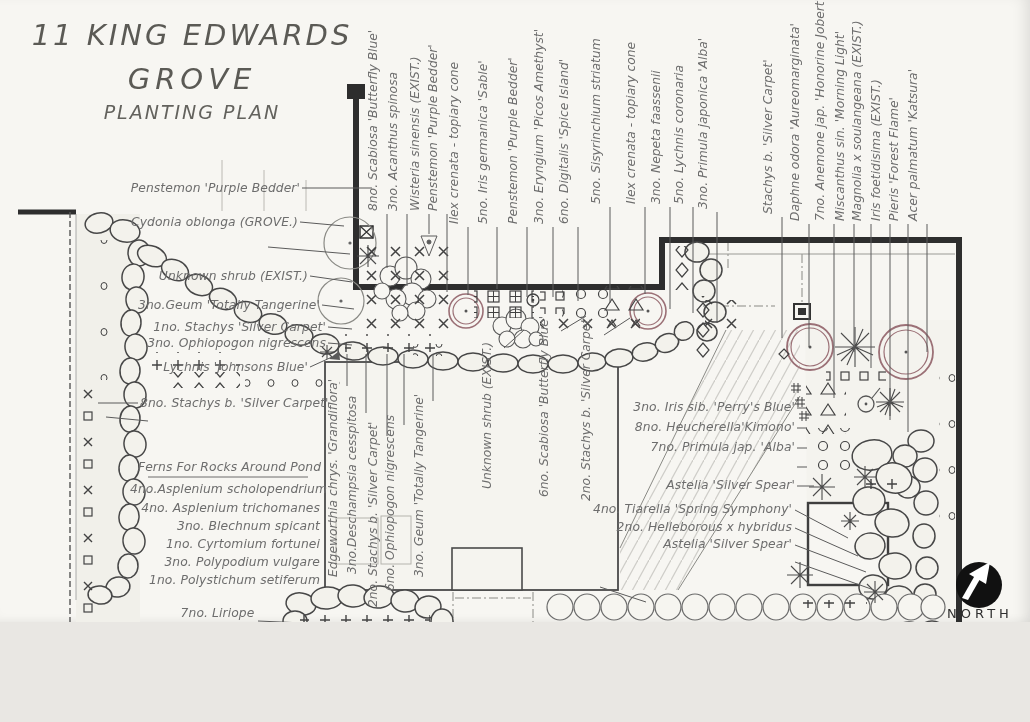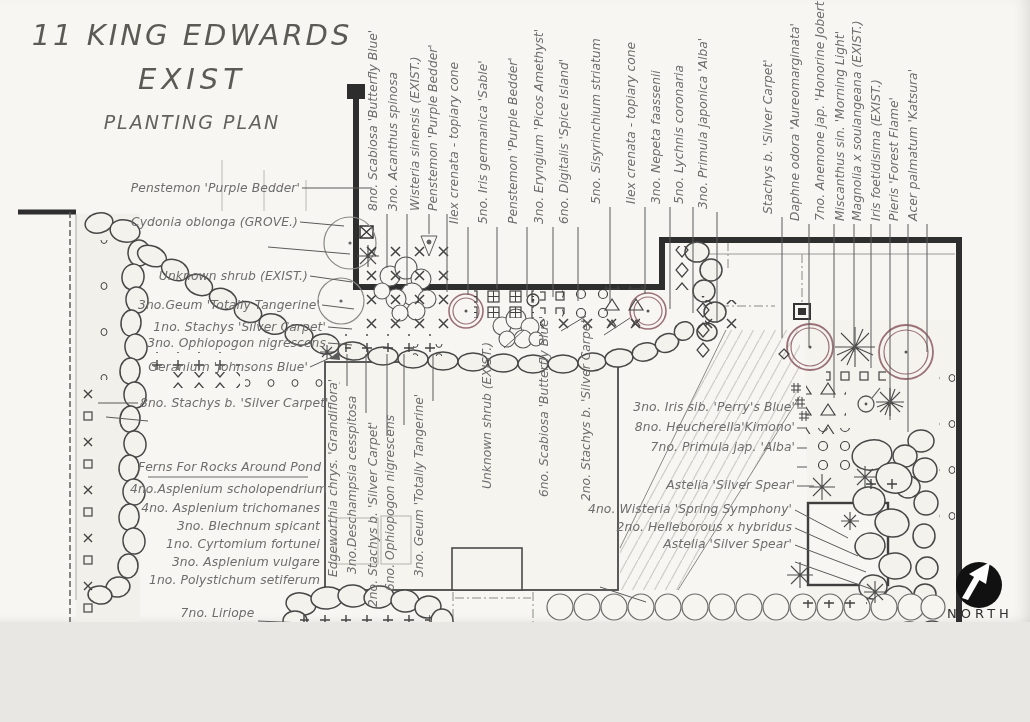--- a/index.html
+++ b/index.html
@@ -10,21 +10,21 @@
   .lbl{position:absolute;font-style:italic;font-size:12.3px;line-height:15px;color:#6d6d6d;
        white-space:nowrap;letter-spacing:.1px;}
   .ml{white-space:pre-line;text-align:center;}
   .ra{text-align:right;}
   .ctr{text-align:right;}
   .vl{position:absolute;font-style:italic;font-size:12.3px;line-height:13px;height:13px;color:#6d6d6d;
       white-space:nowrap;transform:rotate(-90deg);transform-origin:0 100%;}
   .title{position:absolute;left:22px;top:18px;width:340px;text-align:center;color:#5b5a55;font-style:italic;}
   .t1{font-size:29px;letter-spacing:3px;}
   .t2{font-size:29px;letter-spacing:5px;margin-top:10px;}
-  .t3{font-size:19px;letter-spacing:2px;margin-top:15px;color:#63625d;}
+  .t3{font-size:19px;letter-spacing:2px;margin-top:5px;color:#63625d;}
   .scale-text{position:absolute;left:326px;top:693px;font-style:italic;font-size:17px;color:#666;}
   .tick{position:absolute;top:663px;transform:translateX(-50%);font-style:italic;font-size:18px;color:#555;}
   .north-label{position:absolute;left:939px;top:606px;width:82px;text-align:center;font-size:13px;
                letter-spacing:4px;color:#2f2f2f;}
   .sig{position:absolute;left:962px;top:664px;transform:rotate(-5deg);font-style:italic;font-weight:bold;
        color:#3a3a3a;font-size:14px;line-height:15px;}
   .sig .s1{margin-left:6px;} .sig .s2{margin-left:2px;} .sig .s3{margin-left:0;}
 </style>
 </head>
 <body>
@@ -326,38 +326,38 @@
 
   <g>
     <circle cx="979" cy="585" r="23" fill="#111"></circle>
     <path d="M990,562 L969,574 L986,584 Z" fill="#fff"></path>
     <path d="M968,600 L984,572 L978,570 L962,598 Z" fill="#fff"></path>
   </g>
 </svg>
 
 <div class="title">
   <div class="t1">11 KING EDWARDS</div>
-  <div class="t2">EXIST</div>
+  <div class="t2">GROVE</div>
   <div class="t3">PLANTING PLAN</div>
 </div>
 
 <div class="lbl ra" style="left:130px;top:181px;width:170px">Penstemon 'Purple Bedder'</div>
 <div class="lbl ra" style="left:126px;top:215px;width:172px">Cydonia oblonga (GROVE.)</div>
 <div class="lbl ra" style="left:136px;top:269px;width:172px">Unknown shrub (EXIST.)</div>
 <div class="lbl ra" style="left:128px;top:298px;width:192px">3no.Geum 'Totally Tangerine'</div>
 <div class="lbl ra" style="left:138px;top:320px;width:188px">1no. Stachys 'Silver Carpet'</div>
 <div class="lbl ra" style="left:138px;top:336px;width:188px">3no. Ophiopogon nigrescens</div>
-<div class="lbl ra" style="left:138px;top:360px;width:170px">Geranium 'Johnsons Blue'</div>
+<div class="lbl ra" style="left:138px;top:360px;width:170px">Lychnis 'Johnsons Blue'</div>
 <div class="lbl" style="left:140px;top:396px">8no. Stachys b. 'Silver Carpet'</div>
 <div class="lbl ctr" style="left:138px;top:460px;width:175px">Ferns For Rocks Around Pond</div>
 <div class="lbl ctr" style="left:130px;top:482px;width:190px">4no.Asplenium scholopendrium</div>
 <div class="lbl ctr" style="left:130px;top:501px;width:190px">4no. Asplenium trichomanes</div>
 <div class="lbl ctr" style="left:130px;top:519px;width:190px">3no. Blechnum spicant</div>
 <div class="lbl ctr" style="left:130px;top:537px;width:190px">1no. Cyrtomium fortunei</div>
-<div class="lbl ctr" style="left:130px;top:555px;width:190px">3no. Asplenium vulgare</div>
+<div class="lbl ctr" style="left:130px;top:555px;width:190px">3no. Polypodium vulgare</div>
 <div class="lbl ctr" style="left:130px;top:573px;width:190px">1no. Polystichum setiferum</div>
 <div class="lbl ml" style="left:130px;top:606px;width:175px">7no. Liriope
 muscari 'Royal Purple'</div>
 
 <div class="vl" style="left:380px;top:198px">8no. Scabiosa 'Butterfly Blue'</div>
 <div class="vl" style="left:400px;top:198px">3no. Acanthus spinosa</div>
 <div class="vl" style="left:422px;top:198px">Wisteria sinensis (EXIST.)</div>
 <div class="vl" style="left:440px;top:198px">Penstemon 'Purple Bedder'</div>
 <div class="vl" style="left:461px;top:211px">Ilex crenata - topiary cone</div>
 <div class="vl" style="left:490px;top:211px">5no. Iris germanica 'Sable'</div>
@@ -385,21 +385,21 @@
 <div class="vl" style="left:426px;top:564px">3no. Geum 'Totally Tangerine'</div>
 <div class="vl" style="left:494px;top:476px">Unknown shrub (EXIST.)</div>
 <div class="vl" style="left:551px;top:484px">6no. Scabiosa 'Butterfly Blue'</div>
 <div class="vl" style="left:593px;top:488px">2no. Stachys b. 'Silver Carpet'</div>
 
 <div class="lbl ra" style="left:595px;top:400px;width:200px">3no. Iris sib. 'Perry's Blue'</div>
 <div class="lbl ra" style="left:595px;top:420px;width:200px">8no. Heucherella'Kimono'</div>
 <div class="lbl ra" style="left:595px;top:440px;width:200px">7no. Primula jap. 'Alba'</div>
 <div class="lbl ra" style="left:595px;top:478px;width:200px">Astelia 'Silver Spear'</div>
 
-<div class="lbl ra" style="left:577px;top:502px;width:215px">4no. Wisteria 'Spring Symphony'</div>
+<div class="lbl ra" style="left:577px;top:502px;width:215px">4no. Tiarella 'Spring Symphony'</div>
 <div class="lbl ra" style="left:577px;top:520px;width:215px">2no. Helleborous x hybridus</div>
 <div class="lbl ra" style="left:577px;top:537px;width:215px">Astelia 'Silver Spear'</div>
 
 <div class="scale-text">Scale 1:50 @ A4</div>
 <span class="tick" style="left:535px">0</span>
 <span class="tick" style="left:606px">1</span>
 <span class="tick" style="left:677px">2</span>
 <span class="tick" style="left:748px">3</span>
 <span class="tick" style="left:819px">4</span>
 <span class="tick" style="left:890px">5</span>

